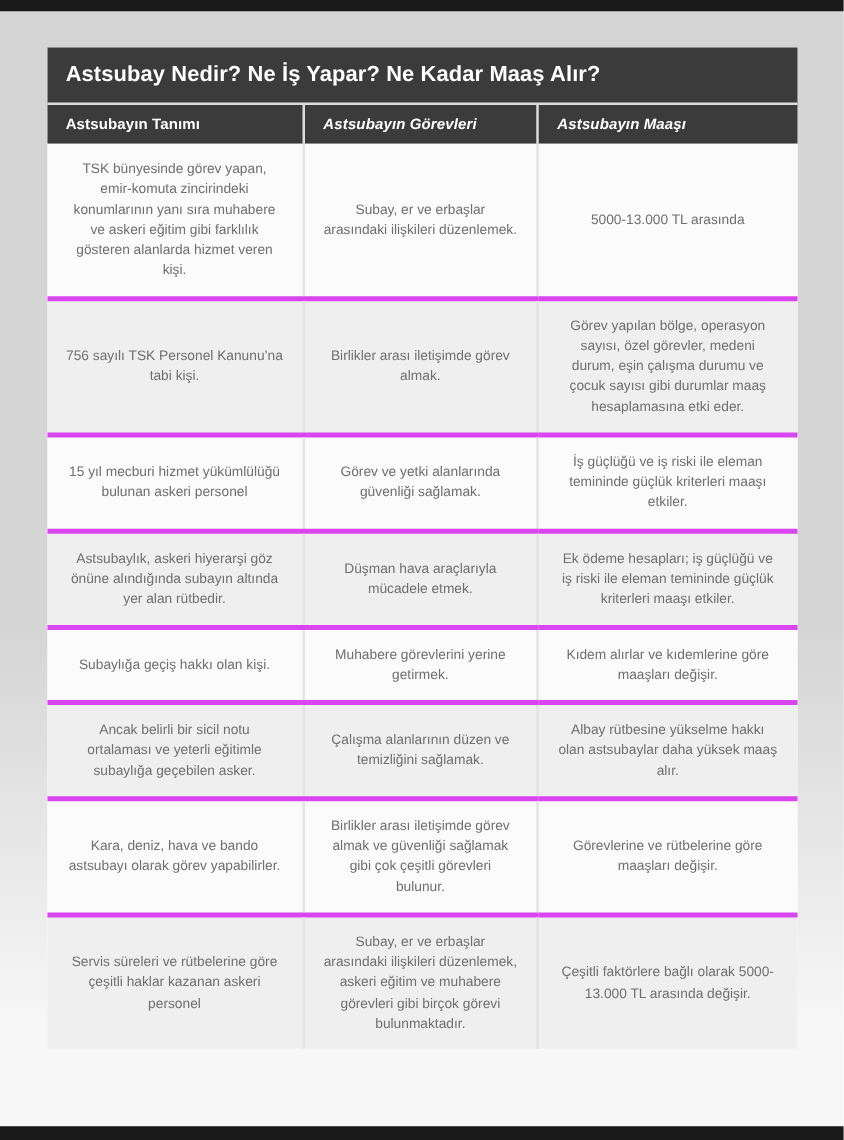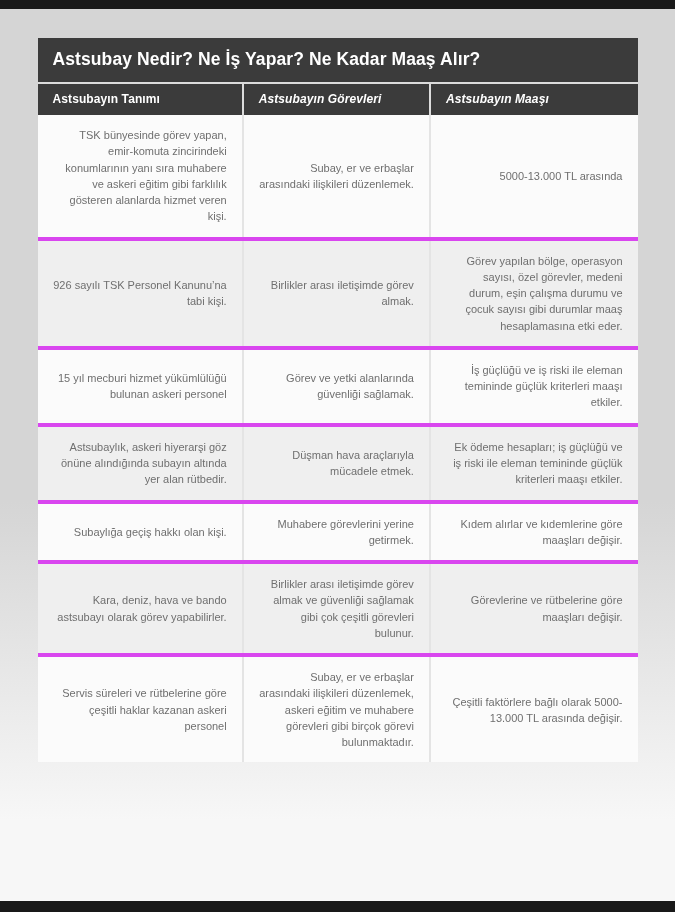--- a/index.html
+++ b/index.html
@@ -61,21 +61,21 @@
     letter-spacing: 0.1px;
   }
   thead th + th { border-left: 2px solid #dcdcdc; font-style: italic; }
 
   tbody td {
     font-size: 11px;
     line-height: 1.48;
     color: var(--cell_text, #6f6f6f);
     padding: 12px 15px;
     vertical-align: middle;
-    text-align: right;
+    text-align: center;
     word-wrap: break-word;
   }
   tbody tr:nth-child(odd)  td { background: var(--row_bg, #fbfbfb); }
   tbody tr:nth-child(even) td { background: var(--row_alt_bg, #efefef); }
   tbody td + td { border-left: 2px solid var(--divider, #e4e4e4); }
   tbody tr + tr td { border-top: 4px solid #d946ef; }
 </style>
 </head>
 <body>
 
@@ -98,40 +98,45 @@
           <th>Astsubayın Maaşı</th>
         </tr>
       </thead>
       <tbody id="table-body">
           <tr>
     <td>TSK bünyesinde görev yapan, emir-komuta zincirindeki konumlarının yanı sıra muhabere ve askeri eğitim gibi farklılık gösteren alanlarda hizmet veren kişi.</td>
     <td>Subay, er ve erbaşlar arasındaki ilişkileri düzenlemek.</td>
     <td>5000-13.000 TL arasında</td>
   </tr>
           <tr>
-    <td>926 sayılı TSK Personel Kanunu’na tabi kişi.</td>
+    <td>756 sayılı TSK Personel Kanunu’na tabi kişi.</td>
     <td>Birlikler arası iletişimde görev almak.</td>
     <td>Görev yapılan bölge, operasyon sayısı, özel görevler, medeni durum, eşin çalışma durumu ve çocuk sayısı gibi durumlar maaş hesaplamasına etki eder.</td>
   </tr>
           <tr>
     <td>15 yıl mecburi hizmet yükümlülüğü bulunan askeri personel</td>
     <td>Görev ve yetki alanlarında güvenliği sağlamak.</td>
     <td>İş güçlüğü ve iş riski ile eleman temininde güçlük kriterleri maaşı etkiler.</td>
   </tr>
           <tr>
     <td>Astsubaylık, askeri hiyerarşi göz önüne alındığında subayın altında yer alan rütbedir.</td>
     <td>Düşman hava araçlarıyla mücadele etmek.</td>
     <td>Ek ödeme hesapları; iş güçlüğü ve iş riski ile eleman temininde güçlük kriterleri maaşı etkiler.</td>
   </tr>
           <tr>
     <td>Subaylığa geçiş hakkı olan kişi.</td>
     <td>Muhabere görevlerini yerine getirmek.</td>
     <td>Kıdem alırlar ve kıdemlerine göre maaşları değişir.</td>
   </tr>
           <tr>
+    <td>Ancak belirli bir sicil notu ortalaması ve yeterli eğitimle subaylığa geçebilen asker.</td>
+    <td>Çalışma alanlarının düzen ve temizliğini sağlamak.</td>
+    <td>Albay rütbesine yükselme hakkı olan astsubaylar daha yüksek maaş alır.</td>
+  </tr>
+          <tr>
     <td>Kara, deniz, hava ve bando astsubayı olarak görev yapabilirler.</td>
     <td>Birlikler arası iletişimde görev almak ve güvenliği sağlamak gibi çok çeşitli görevleri bulunur.</td>
     <td>Görevlerine ve rütbelerine göre maaşları değişir.</td>
   </tr>
           <tr>
     <td>Servis süreleri ve rütbelerine göre çeşitli haklar kazanan askeri personel</td>
     <td>Subay, er ve erbaşlar arasındaki ilişkileri düzenlemek, askeri eğitim ve muhabere görevleri gibi birçok görevi bulunmaktadır.</td>
     <td>Çeşitli faktörlere bağlı olarak 5000-13.000 TL arasında değişir.</td>
   </tr>
         </tbody>

